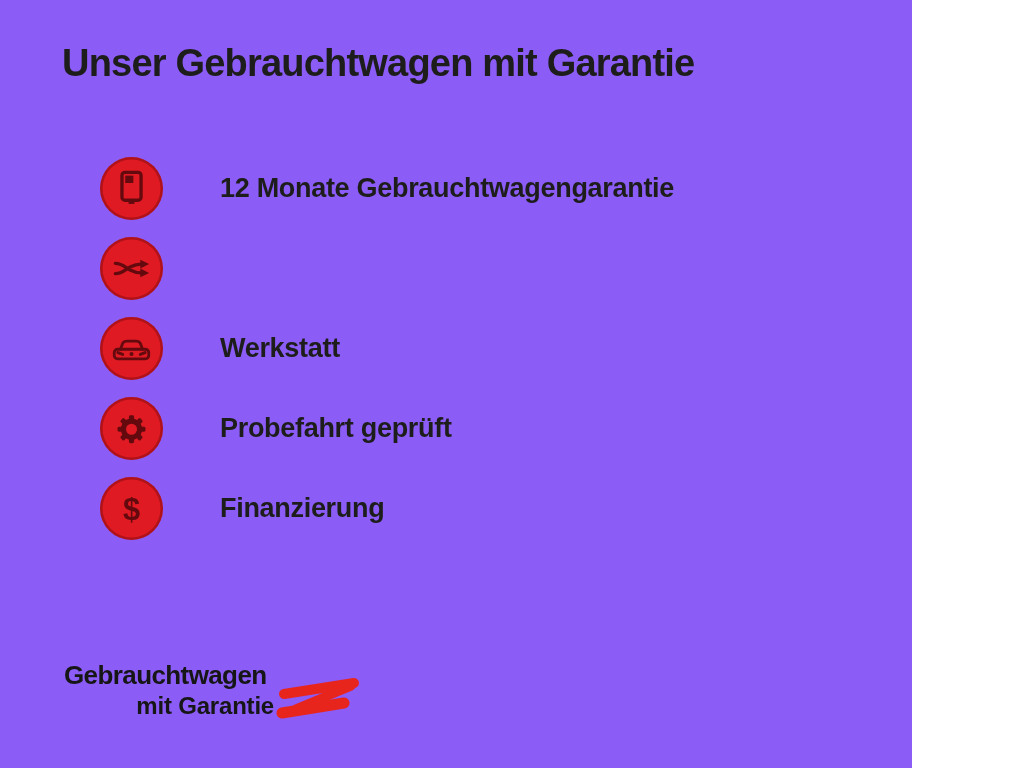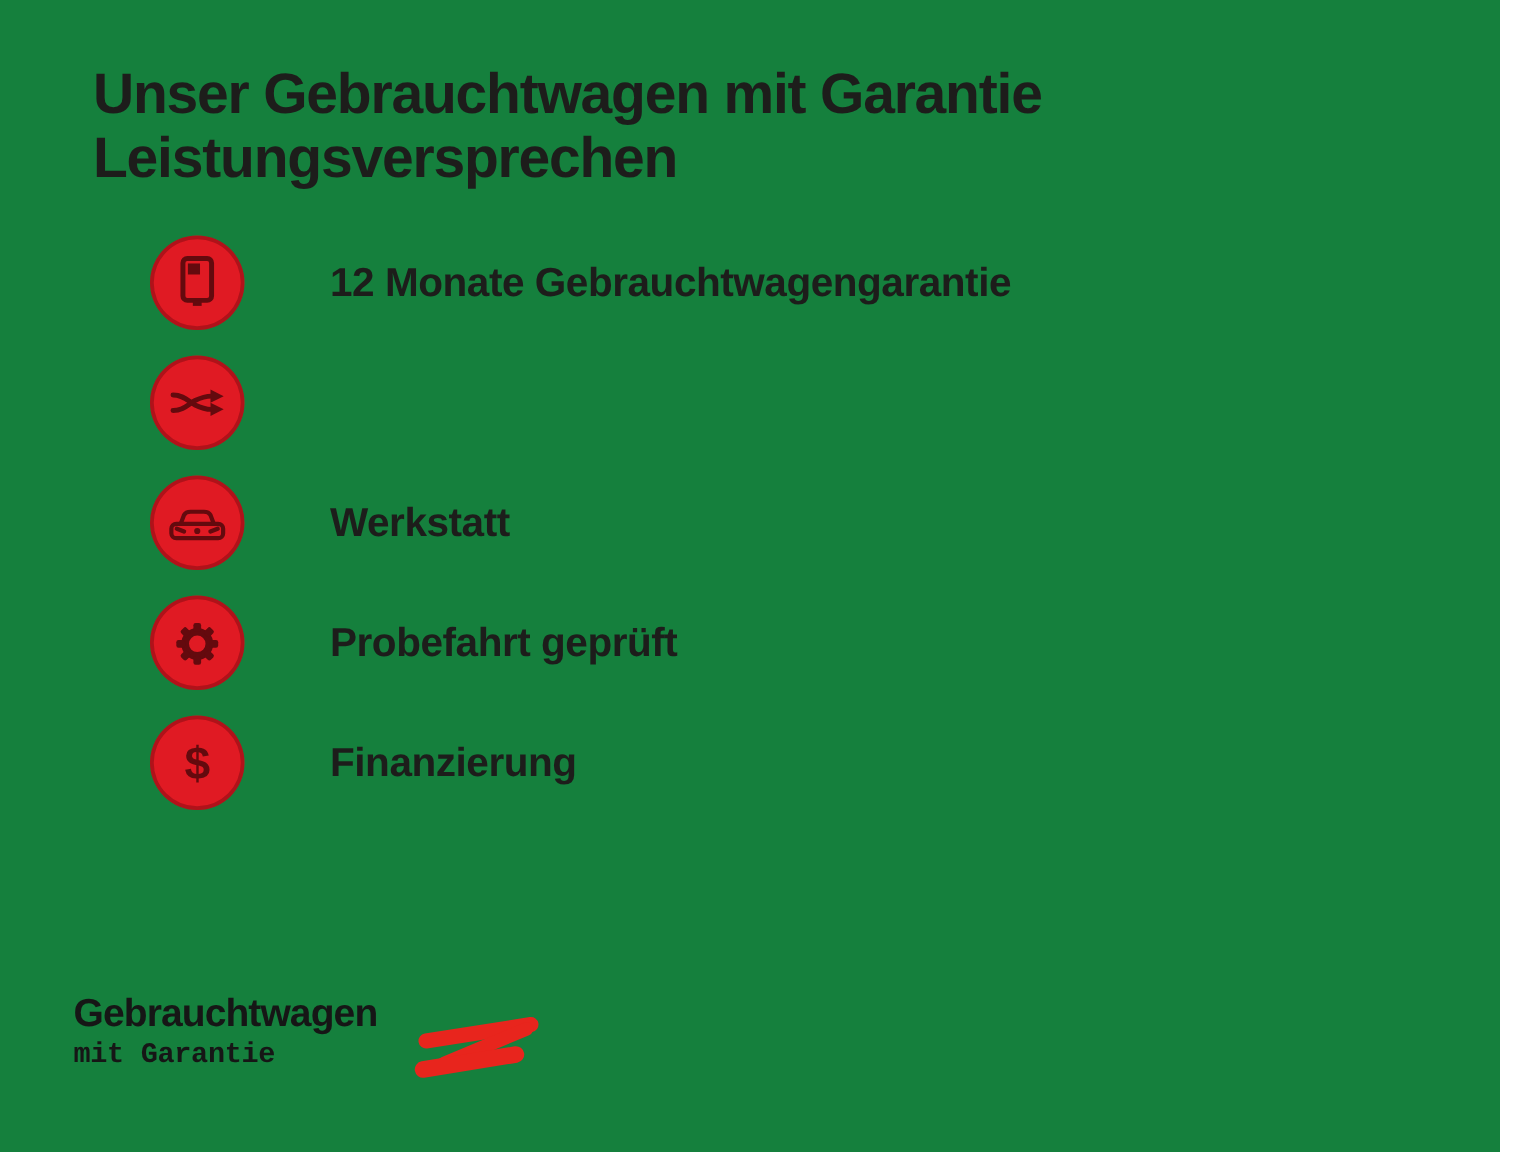--- a/index.html
+++ b/index.html
@@ -1,47 +1,46 @@
 <!DOCTYPE html>
 <html><head>
 <meta charset="utf-8">
 <style>
   html,body{margin:0;padding:0;background:#fff;}
   .canvas{
-    position:relative;width:1000px;height:768px;background:#15803d;
+    position:relative;width:912px;height:768px;background:#8b5cf6;
     font-family:"Liberation Sans",sans-serif;overflow:hidden;color:#1d1d1b;
   }
   .heading{
     position:absolute;left:62px;top:42px;
     font-size:38px;font-weight:700;line-height:1.13;letter-spacing:-0.8px;color:#1d1d1b;
   }
   .rows{position:absolute;left:100px;top:148px;}
   .row{height:80px;display:flex;align-items:center;text-align:right;}
   .circle{
     width:63px;height:63px;flex:0 0 63px;border-radius:50%;
     background:#e01a23;box-shadow:inset 0 0 0 2.5px rgba(105,8,12,.40);
     display:flex;align-items:center;justify-content:center;
   }
   .circle svg{width:47px;height:47px;display:block;}
   .label{margin-left:57px;font-size:27px;font-weight:700;letter-spacing:-0.3px;white-space:nowrap;}
-  .footer{position:absolute;left:49px;top:660px;width:212px;}
+  .footer{position:absolute;left:64px;top:660px;width:212px;}
   .footer-line1{font-size:26px;font-weight:700;letter-spacing:-0.6px;color:#161616;white-space:nowrap;}
-  .footer-line2{font-size:19px;font-weight:700;letter-spacing:-0.2px;color:#161616;padding-right:2px;margin-top:1px;font-family:Liberation Mono, monospace;}
+  .footer-line2{font-size:24px;font-weight:700;letter-spacing:-0.2px;color:#161616;text-align:right;padding-right:2px;margin-top:1px;}
   .swoosh{position:absolute;left:276px;top:676px;width:84px;height:44px;}
   .ic{stroke:#640a0e;fill:none;stroke-width:4.5;stroke-linecap:round;stroke-linejoin:round;}
   .icf{fill:#640a0e;stroke:none;}
 </style>
 </head>
 <body>
 
 <div class="canvas">
 
   <div class="heading">
     <div>Unser Gebrauchtwagen mit Garantie</div>
-    <div>Leistungsversprechen</div>
   </div>
 
   <div class="rows">
 
     <div class="row">
       <div class="circle">
         <svg viewBox="0 0 64 64">
           <rect class="ic" x="19" y="10" width="26" height="38" rx="4"></rect>
           <rect class="icf" x="23.5" y="14.5" width="11" height="10"></rect>
           <rect class="icf" x="28" y="48" width="8" height="5"></rect>

